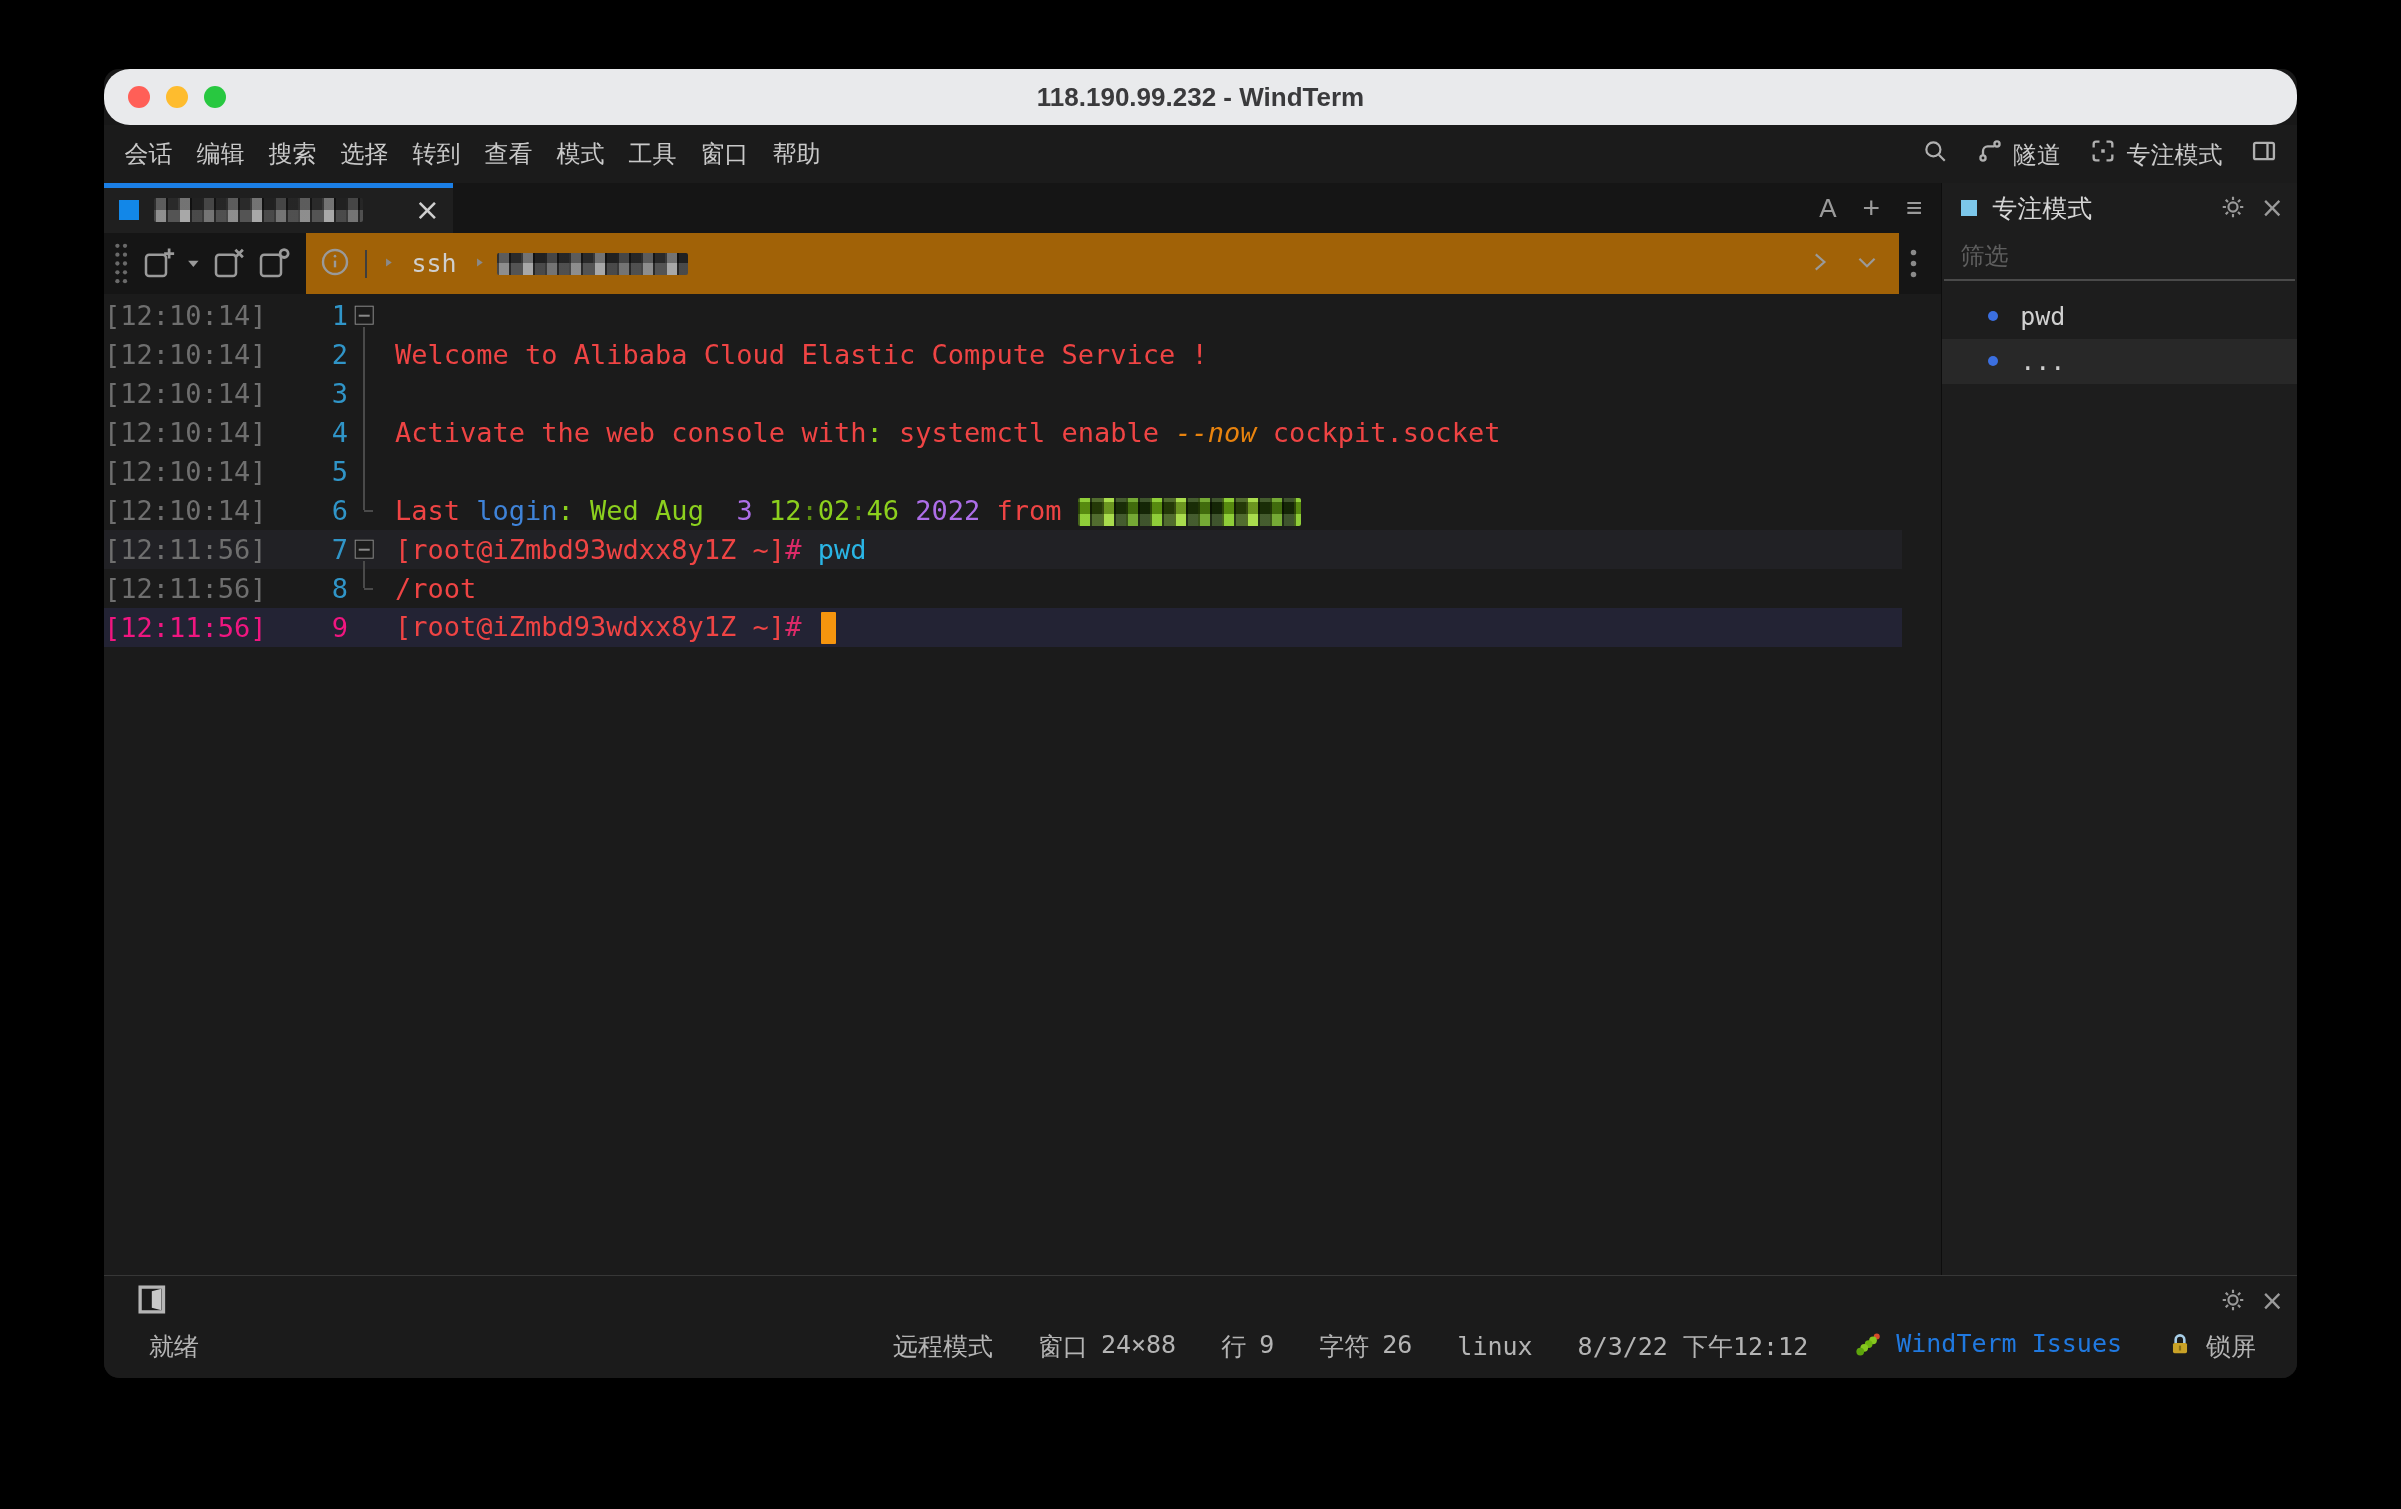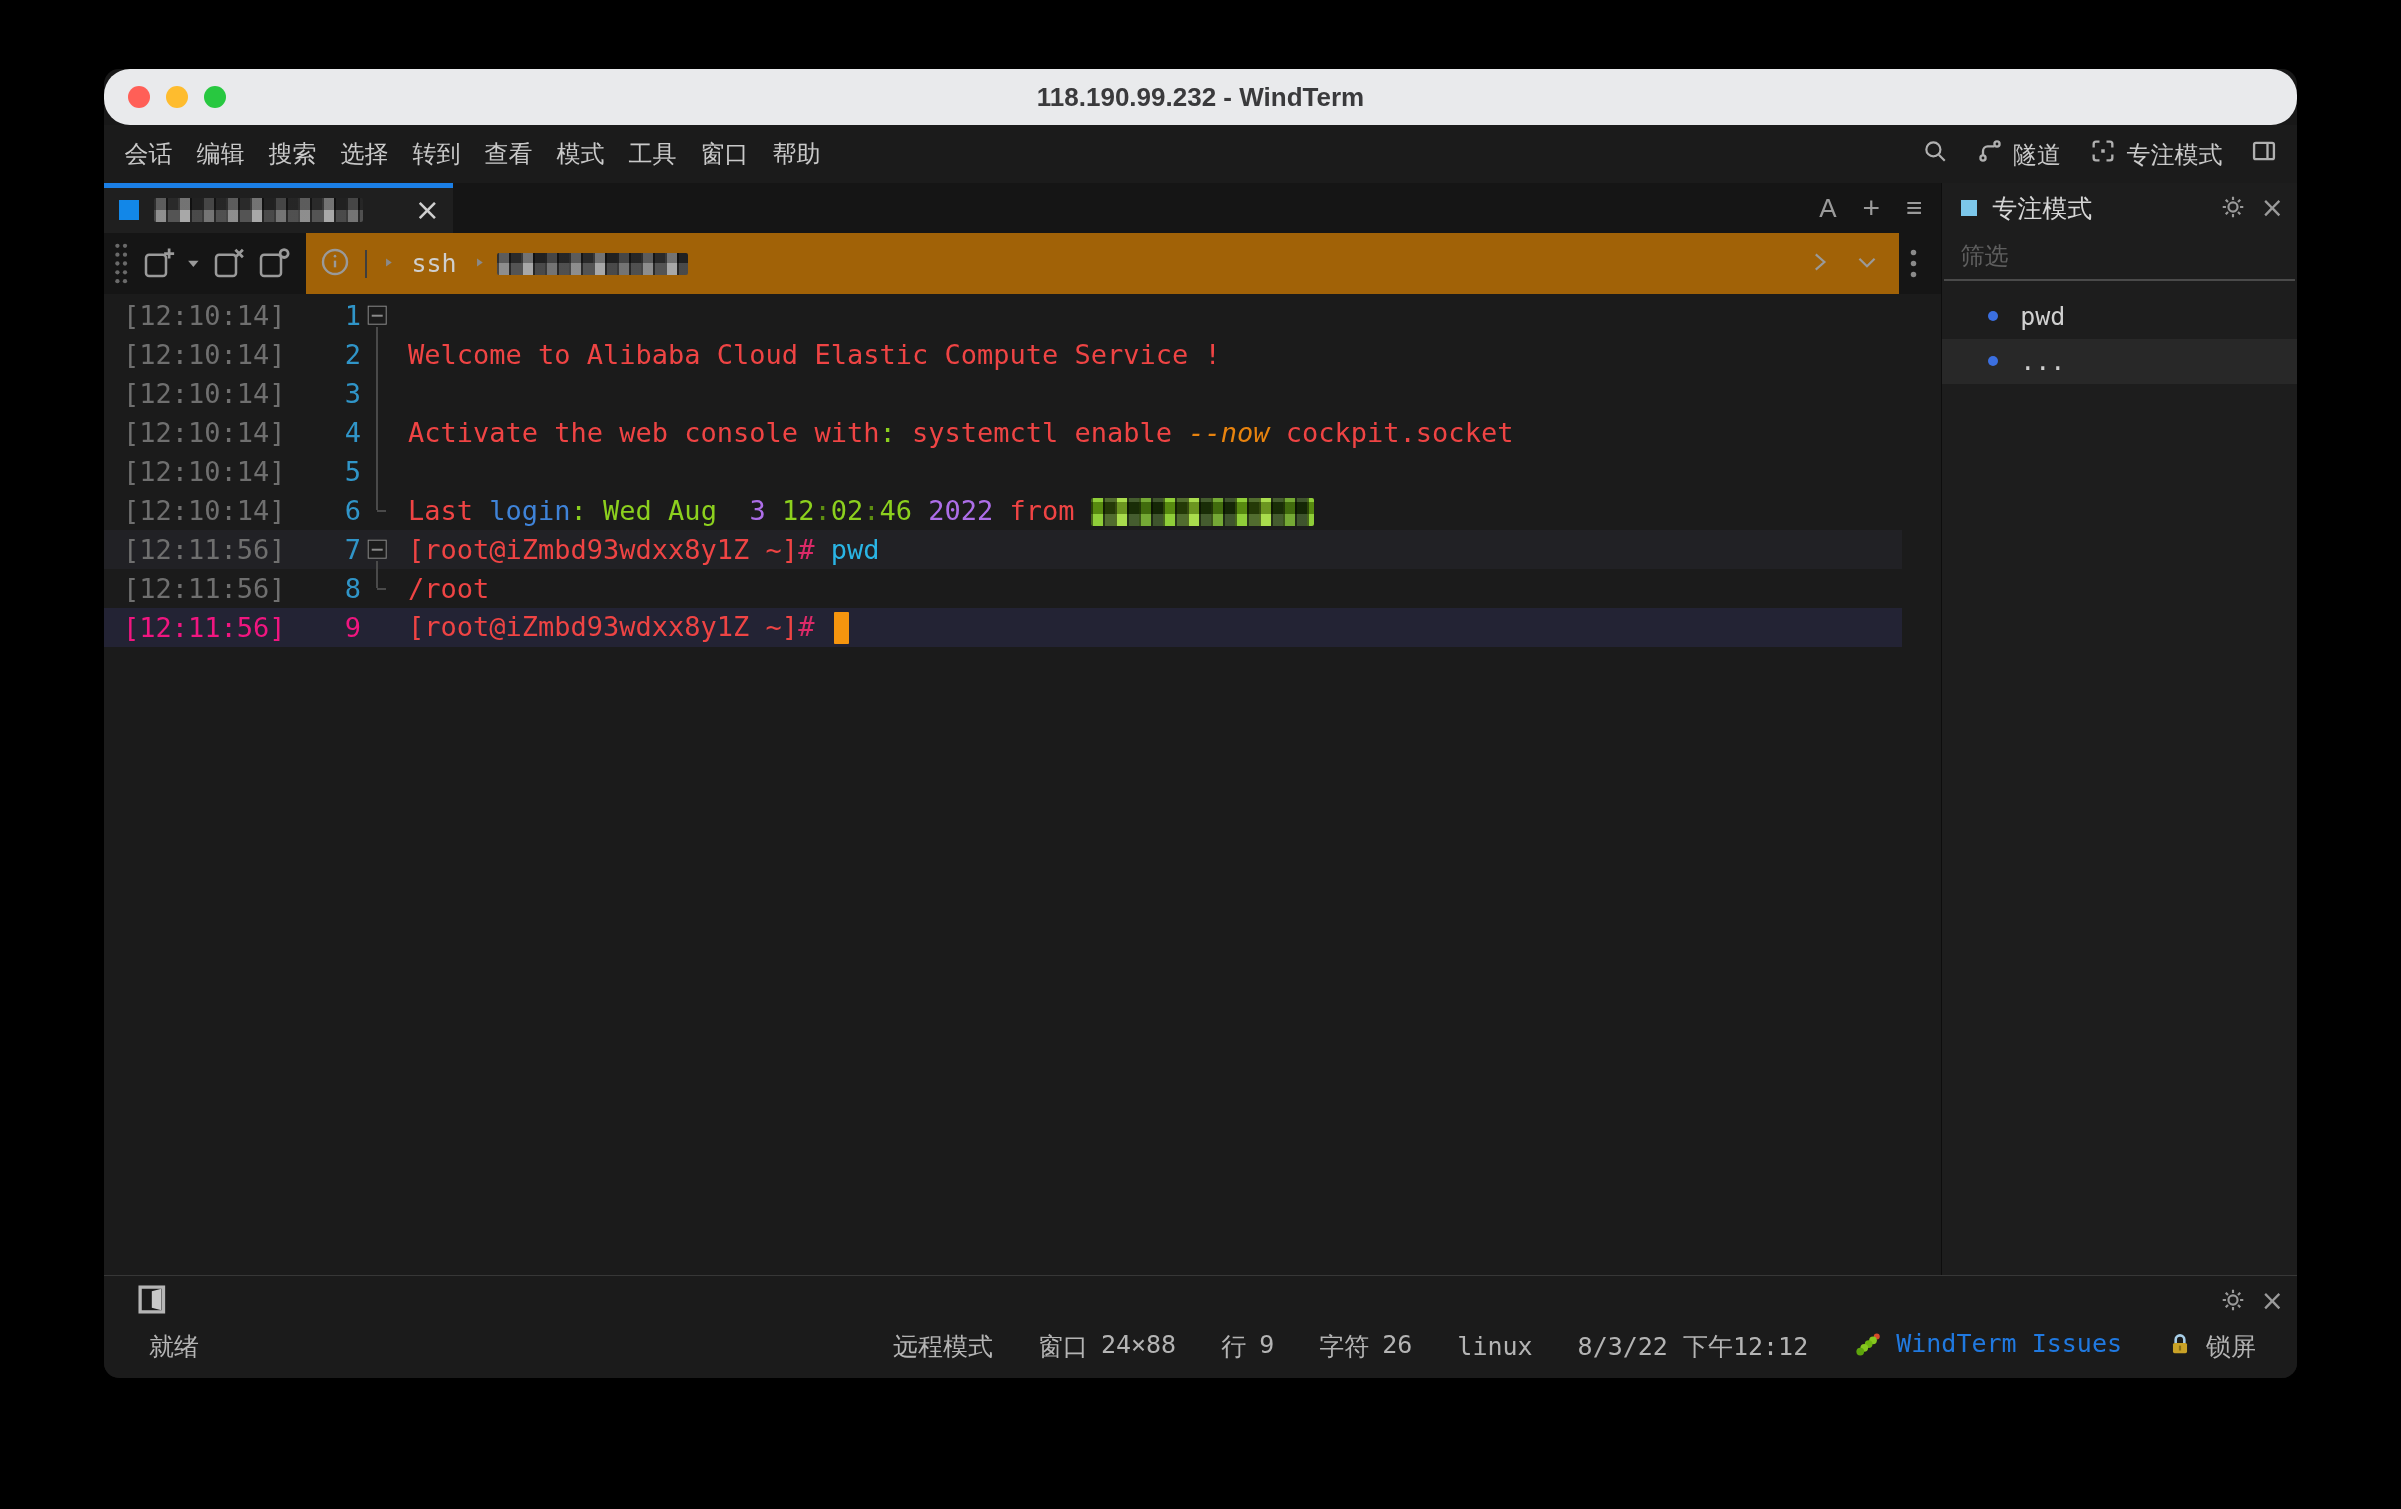--- a/index.html
+++ b/index.html
@@ -52,21 +52,21 @@
       repeating-linear-gradient(90deg,rgba(0,0,0,.5) 0 1.9px,transparent 1.9px 12px),
       repeating-linear-gradient(0deg,rgba(255,255,255,.15) 0 12px,rgba(0,0,0,.3) 12px 24px),
       repeating-linear-gradient(90deg,#7cc516 0 12px,#33520a 12px 24px,#9ad62e 24px 36px,#24400a 36px 48px,#5d9a12 48px 60px,#1d3608 60px 72px);}
   .ip-mosaic{width:223px;height:28px;}
   
   .terminal{flex:1;background:#1b1b1b;padding-top:1.9px;font-family:"DejaVu Sans Mono",monospace;
             font-size:27px;overflow:hidden;}
   .trow{height:39px;display:flex;align-items:center;margin-right:39px;white-space:pre;}
   .hl-dim{background:#212125;}
   .hl-current{background:#232334;}
-  .ts{width:177px;padding-left:6px;box-sizing:border-box;color:#6f6f6f;flex:0 0 auto;margin-left:13px;}
+  .ts{width:177px;padding-left:0;box-sizing:border-box;color:#6f6f6f;flex:0 0 auto;}
   .num{width:67px;text-align:right;color:var(--lineno-blue,#3095c8);flex:0 0 auto;}
   .pink{color:var(--pink,#f01680) !important;}
   .fold{width:32px;position:relative;align-self:stretch;flex:0 0 auto;}
   .fold::before{background:#4a4a4a;}
   .fold-mid::before{content:"";position:absolute;left:50%;margin-left:-0.9px;width:1.9px;top:-0.9px;bottom:-0.9px;background:#4a4a4a;}
   .fold-end::before{content:"";position:absolute;left:50%;margin-left:-0.9px;width:1.9px;top:-0.9px;height:calc(50% + 0.9px);background:#4a4a4a;}
   .fold-end::after{content:"";position:absolute;left:50%;top:50%;width:9.3px;height:1.9px;background:#4a4a4a;}
   .fold-box::before{content:"";position:absolute;left:50%;margin-left:-0.9px;width:1.9px;top:calc(50% + 12px);bottom:-0.9px;background:#4a4a4a;}
   .fbox{position:absolute;left:50%;top:50%;transform:translate(-50%,-50%);width:18.6px;height:18.6px;
         border:1.9px solid #8a8a8a;box-sizing:border-box;background:#1b1b1b;}

